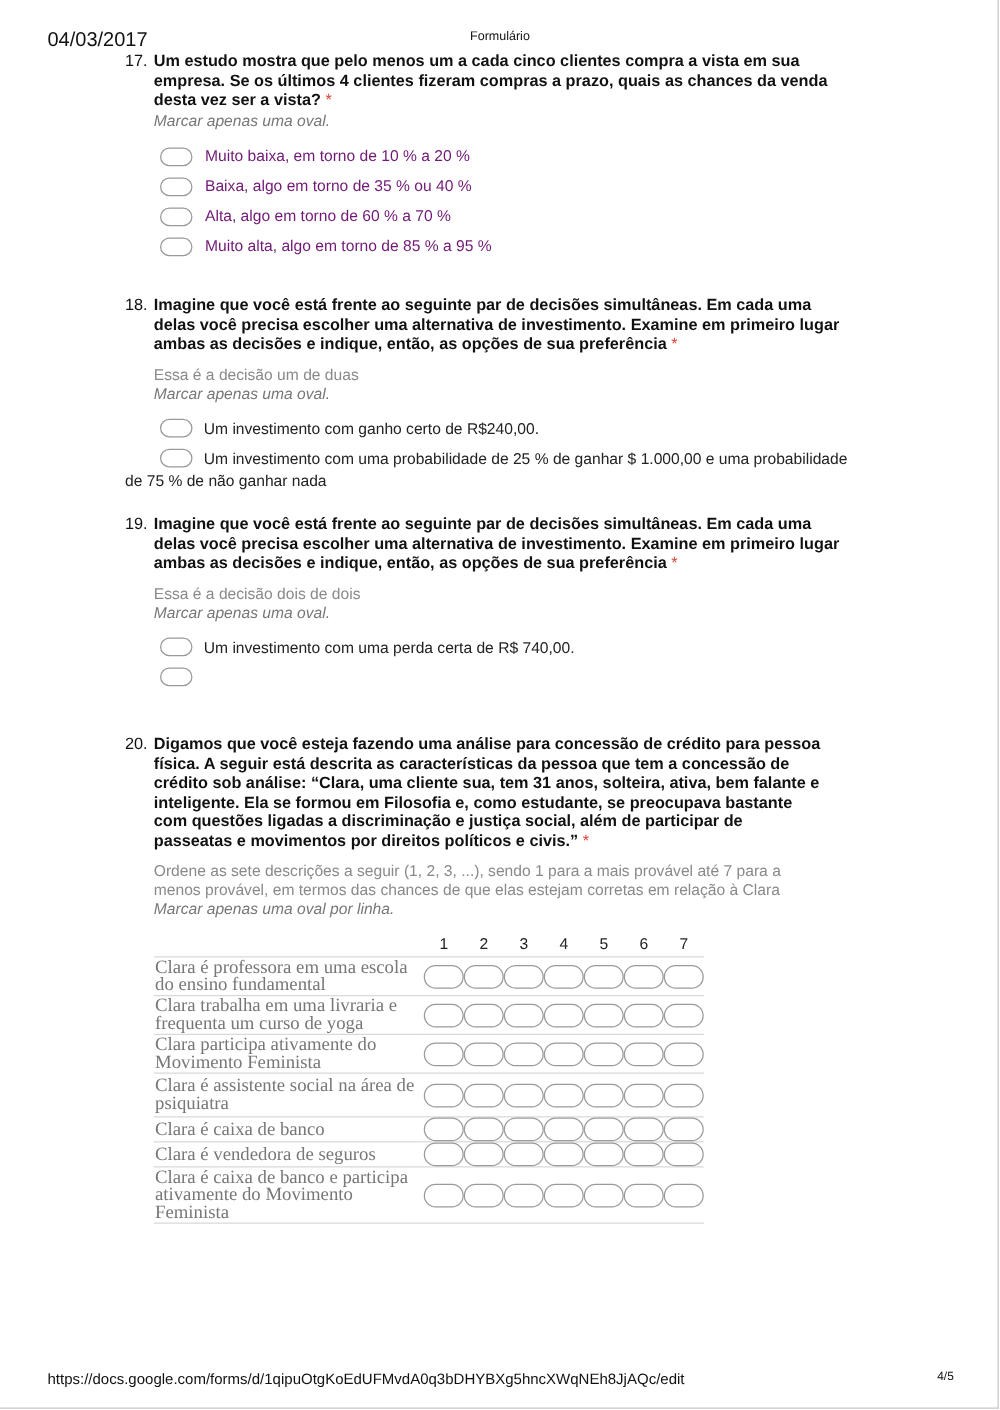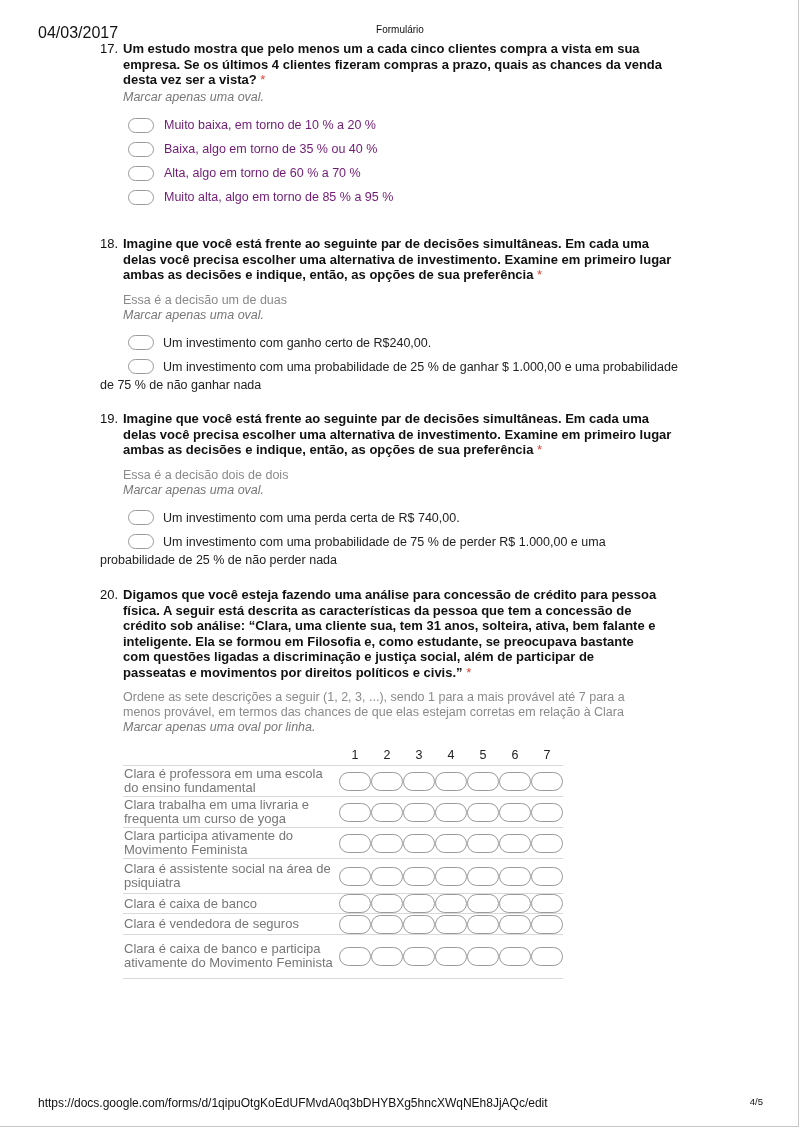--- a/index.html
+++ b/index.html
@@ -29,21 +29,21 @@
     .oval {
       flex: 0 0 auto; width: 26px; height: 15px; border: 1px solid #9a9a9a; border-radius: 9px;
       box-sizing: border-box; margin: 0 10px 0 5px; background: #fff; cursor: pointer;
     }
     .opt-wrap { font-size: 12.5px; line-height: 18px; color: #222; padding-left: 23px; margin-bottom: 6px; }
     .opt-wrap .oval { display: inline-block; vertical-align: -3px; margin: 0 9px 0 5px; }
     .grid { position: absolute; left: 123px; top: 745px; width: 440px; border-collapse: collapse; }
     .grid th { font-weight: normal; font-size: 12.5px; color: #222; height: 20px; padding: 0; text-align: center; width: 32px; }
     .grid th.lbl { width: 216px; }
     .grid td { border-top: 1px solid #d9d9d9; padding: 0; }
-    .grid td.lbl { font-size: 13px; line-height: 14px; color: #777; padding: 1px 0 1px 1px; vertical-align: middle; }
+    .grid td.lbl { font-size: 15px; line-height: 14px; color: #777; padding: 1px 0 1px 1px; vertical-align: middle; font-family: Liberation Serif, serif; }
     .grid td.cell { text-align: center; vertical-align: middle; }
     .grid td.cell .oval { display: inline-block; width: 32px; height: 19px; border-radius: 10px; margin: 0; vertical-align: middle; }
     .grid tr.last td { border-bottom: 1px solid #d9d9d9; }
   </style>
 </head>
 <body>
 
 <div class="page-frame"></div>
 <div class="hdr-date">04/03/2017</div>
 <div class="hdr-title">Formulário</div>
@@ -92,21 +92,21 @@
 <div class="q" style="top:411px;">
   <div class="q-title">
     <span class="q-num">19.</span>
     <span>Imagine que você está frente ao seguinte par de decisões simultâneas. Em cada uma delas você precisa escolher uma alternativa de investimento. Examine em primeiro lugar ambas as decisões e indique, então, as opções de sua preferência</span>
     <span class="req">*</span>
   </div>
   <div class="q-help">Essa é a decisão dois de dois</div>
   <div class="q-hint">Marcar apenas uma oval.</div>
   <div class="opts" style="padding-left:0; margin-top:11px;">
     <div class="opt-wrap"><span class="oval"></span><span>Um investimento com uma perda certa de R$ 740,00.</span></div>
-    <div class="opt-wrap" style="padding-left:0;"><span style="display:inline-block;width:23px;"></span><span class="oval"></span><span>Um investimento com uma probabilidade de 75 % de perder R$ 1.000,00 e uma probabilidade de 25 % de não perder nada</span></div>
+    <div class="opt-wrap" style="padding-left:0;"><span style="display:inline-block;width:23px;"></span><span class="oval"></span></div>
   </div>
 </div>
 
 <div class="q" style="top:587px; left:100px; width:560px;">
   <div class="q-title">
     <span class="q-num">20.</span>
     <span>Digamos que você esteja fazendo uma análise para concessão de crédito para pessoa física. A seguir está descrita as características da pessoa que tem a concessão de crédito sob análise: “Clara, uma cliente sua, tem 31 anos, solteira, ativa, bem falante e inteligente. Ela se formou em Filosofia e, como estudante, se preocupava bastante com questões ligadas a discriminação e justiça social, além de participar de passeatas e movimentos por direitos políticos e civis.”</span>
     <span class="req">*</span>
   </div>
   <div class="q-help">Ordene as sete descrições a seguir (1, 2, 3, ...), sendo 1 para a mais provável até 7 para a menos provável, em termos das chances de que elas estejam corretas em relação à Clara</div>

